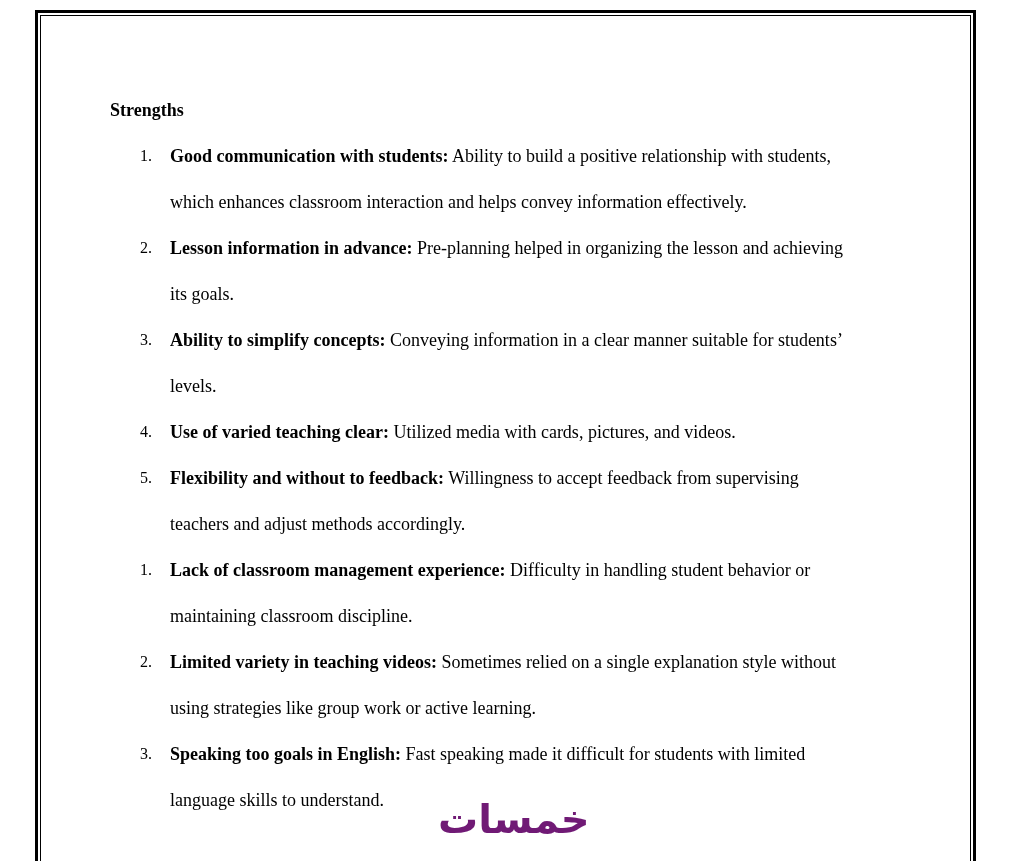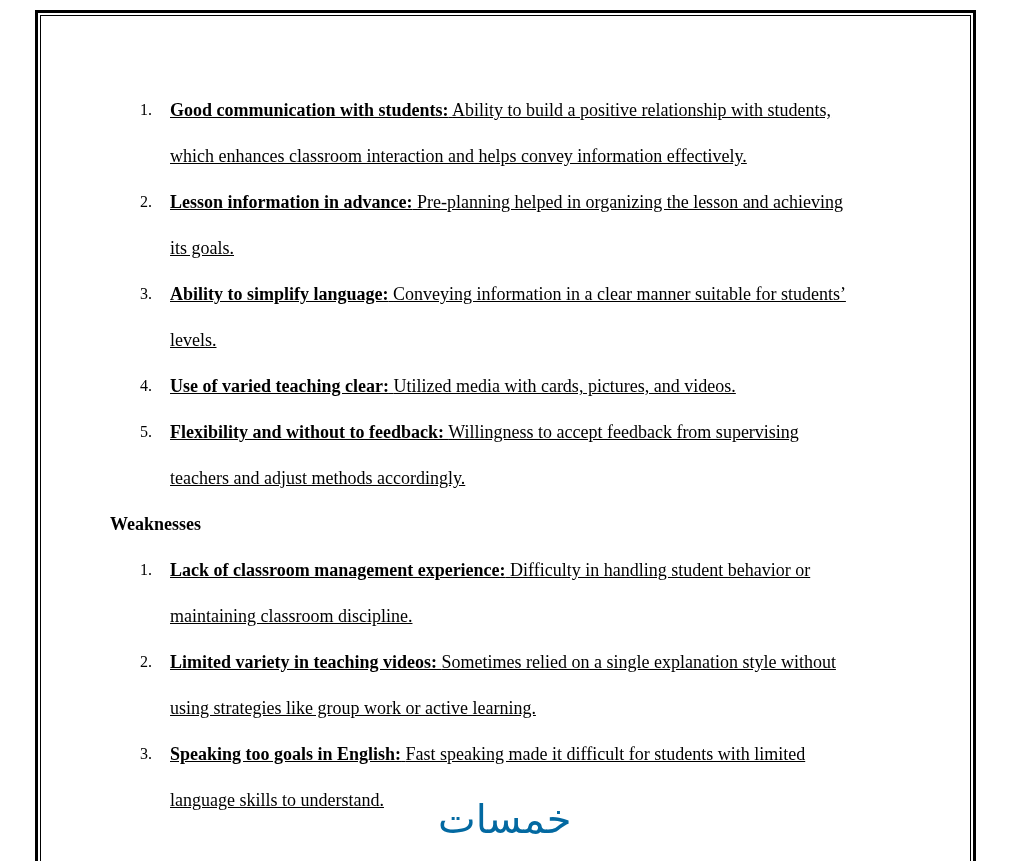--- a/index.html
+++ b/index.html
@@ -31,25 +31,26 @@
     top: 2px; left: 2px; right: 2px; bottom: 2px;
     border: 1px solid #000000;
   }
   
   .watermark {
     position: absolute;
     left: 438px;
     top: 796px;
     z-index: 1;
     font-size: 40px;
-    color: #0369a1;
+    color: #701a75;
     direction: rtl;
     font-family: "DejaVu Sans", sans-serif;
     letter-spacing: 2px;
     user-select: none;
+    font-weight: bold;
   }
   
   .content {
     position: absolute;
     left: 110px;
     top: 87px;
     width: 782px;
     z-index: 2;
     font-size: 18px;
     line-height: 46px;
@@ -68,37 +69,37 @@
     margin-left: 30px;
   }
   .item-number {
     width: 30px;
     flex: 0 0 30px;
     font-size: 16px;
   }
   .item-body {
     width: 690px;
     flex: 0 0 690px;
-    text-decoration: underline;
   }
   .item-label {
     font-weight: bold;
   }
 </style>
 </head>
 <body>
 
 <div class="page-border-outer">
   <div class="page-border-inner"></div>
 </div>
 
 <div class="watermark">خمسات</div>
 
 <div class="content">
 
+  <div class="section-heading">Strengths</div>
 
   <div class="num-list">
 
     <div class="list-item">
       <span class="item-number">1.</span>
       <span class="item-body">
         <span class="item-label">Good communication with students:</span>
         <span>Ability to build a positive relationship with students, which enhances classroom interaction and helps convey information effectively.</span>
       </span>
     </div>
@@ -107,21 +108,21 @@
       <span class="item-number">2.</span>
       <span class="item-body">
         <span class="item-label">Lesson information in advance:</span>
         <span>Pre-planning helped in organizing the lesson and achieving its goals.</span>
       </span>
     </div>
 
     <div class="list-item">
       <span class="item-number">3.</span>
       <span class="item-body">
-        <span class="item-label">Ability to simplify language:</span>
+        <span class="item-label">Ability to simplify concepts:</span>
         <span>Conveying information in a clear manner suitable for students’ levels.</span>
       </span>
     </div>
 
     <div class="list-item">
       <span class="item-number">4.</span>
       <span class="item-body">
         <span class="item-label">Use of varied teaching clear:</span>
         <span>Utilized media with cards, pictures, and videos.</span>
       </span>
@@ -130,21 +131,20 @@
     <div class="list-item">
       <span class="item-number">5.</span>
       <span class="item-body">
         <span class="item-label">Flexibility and without to feedback:</span>
         <span>Willingness to accept feedback from supervising teachers and adjust methods accordingly.</span>
       </span>
     </div>
 
   </div>
 
-  <div class="section-heading">Weaknesses</div>
 
   <div class="num-list">
 
     <div class="list-item">
       <span class="item-number">1.</span>
       <span class="item-body">
         <span class="item-label">Lack of classroom management experience:</span>
         <span>Difficulty in handling student behavior or maintaining classroom discipline.</span>
       </span>
     </div>

